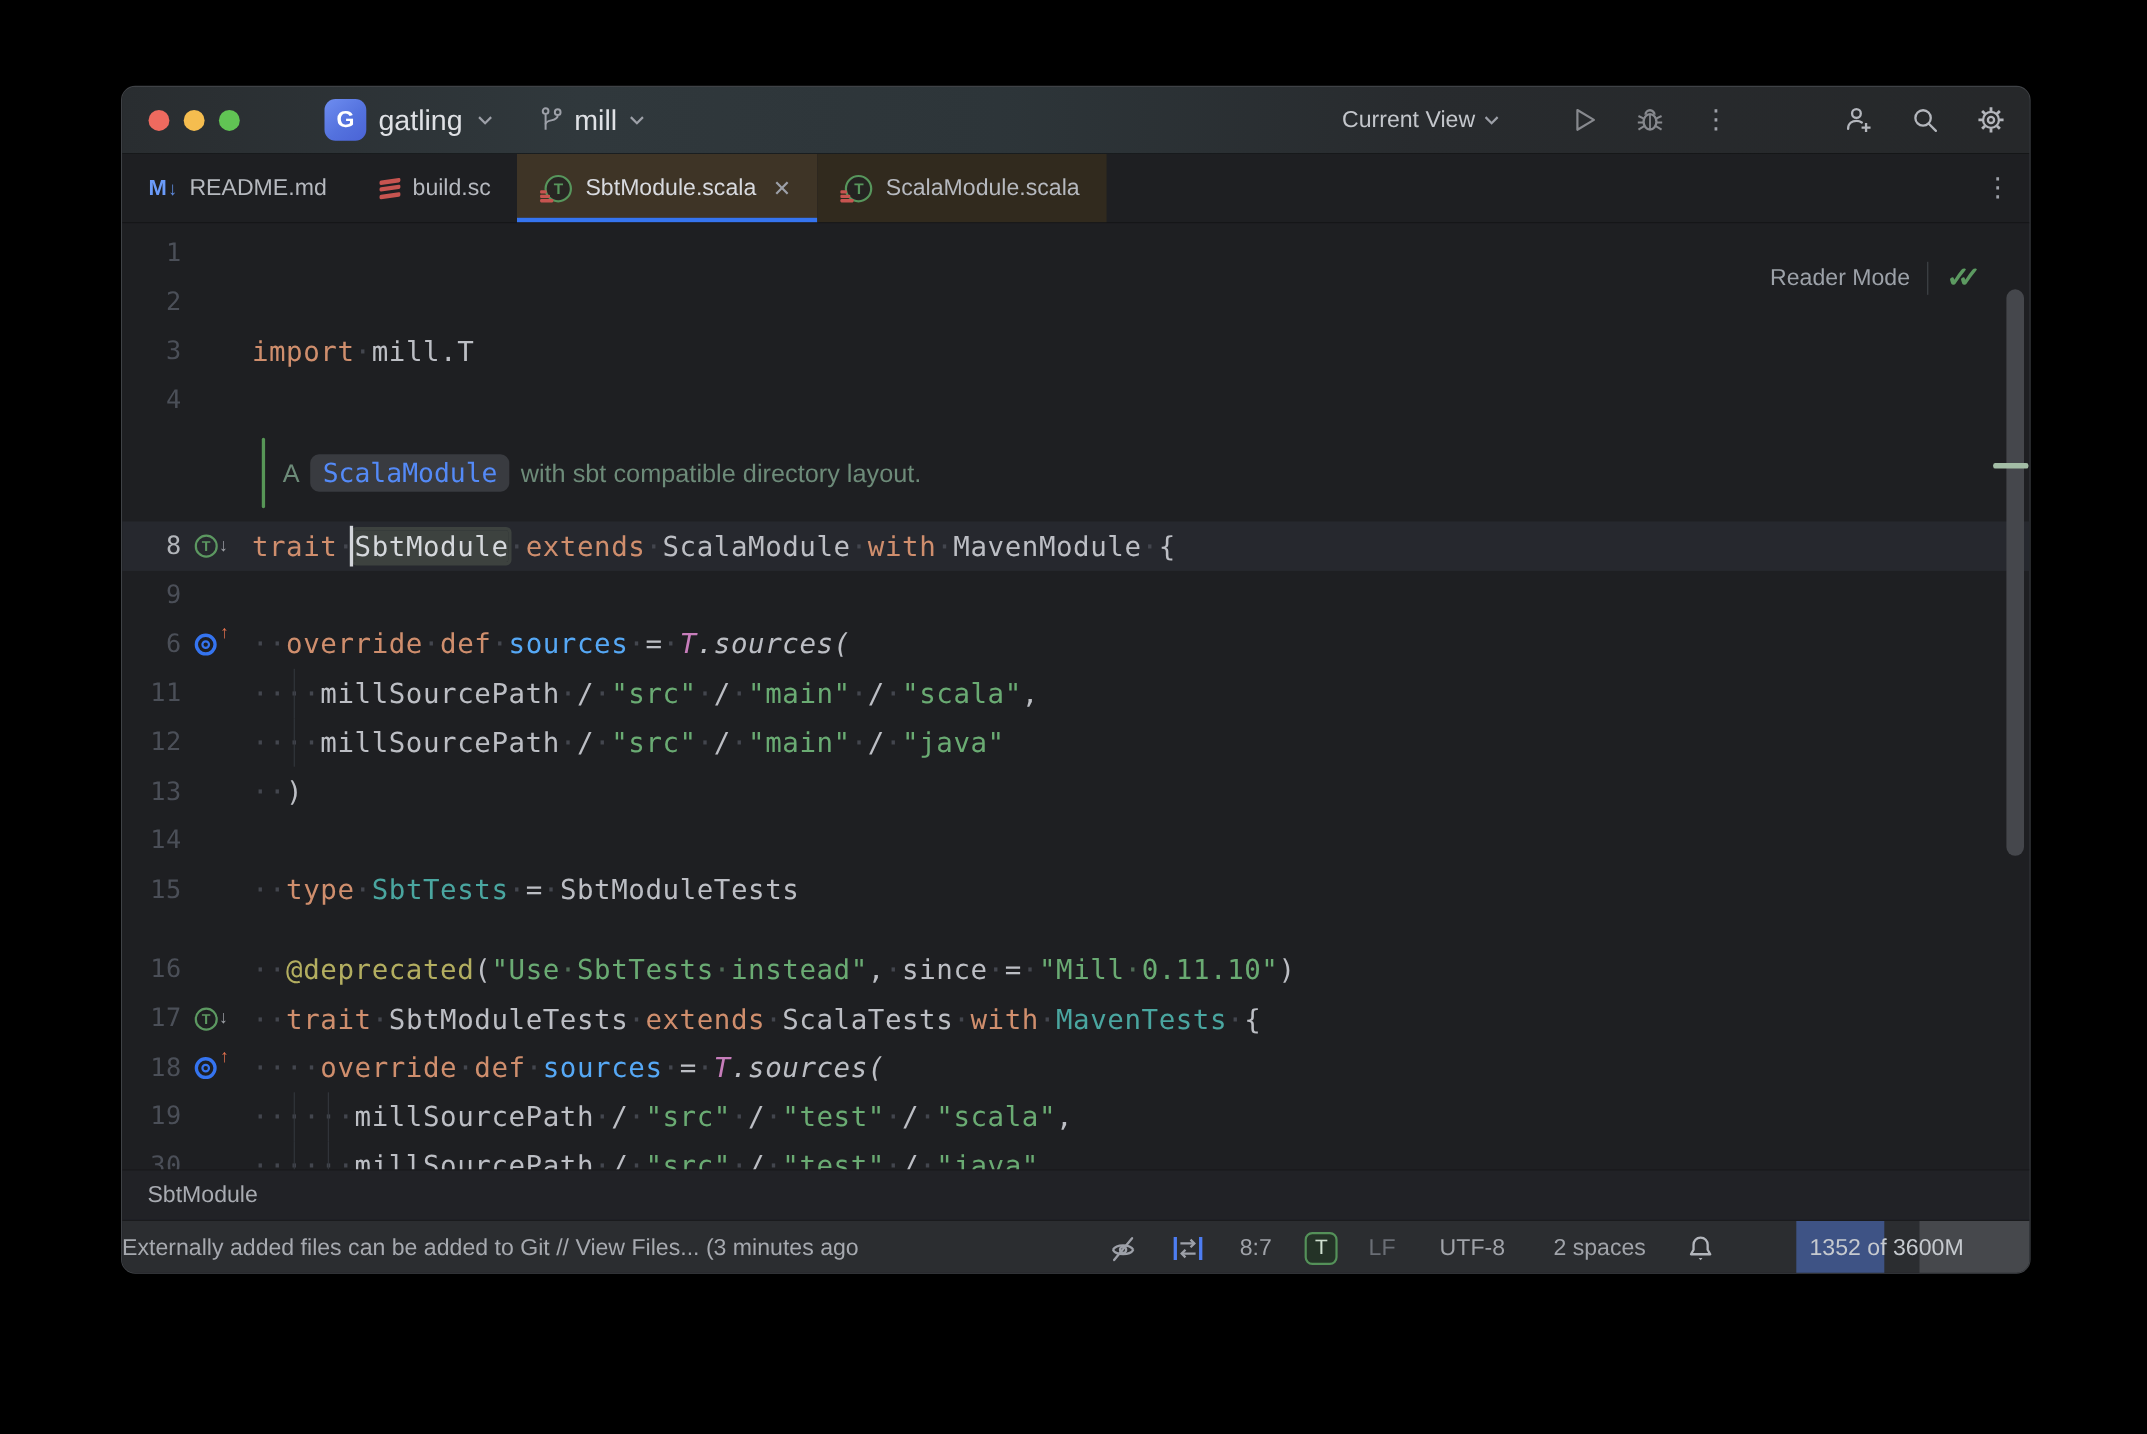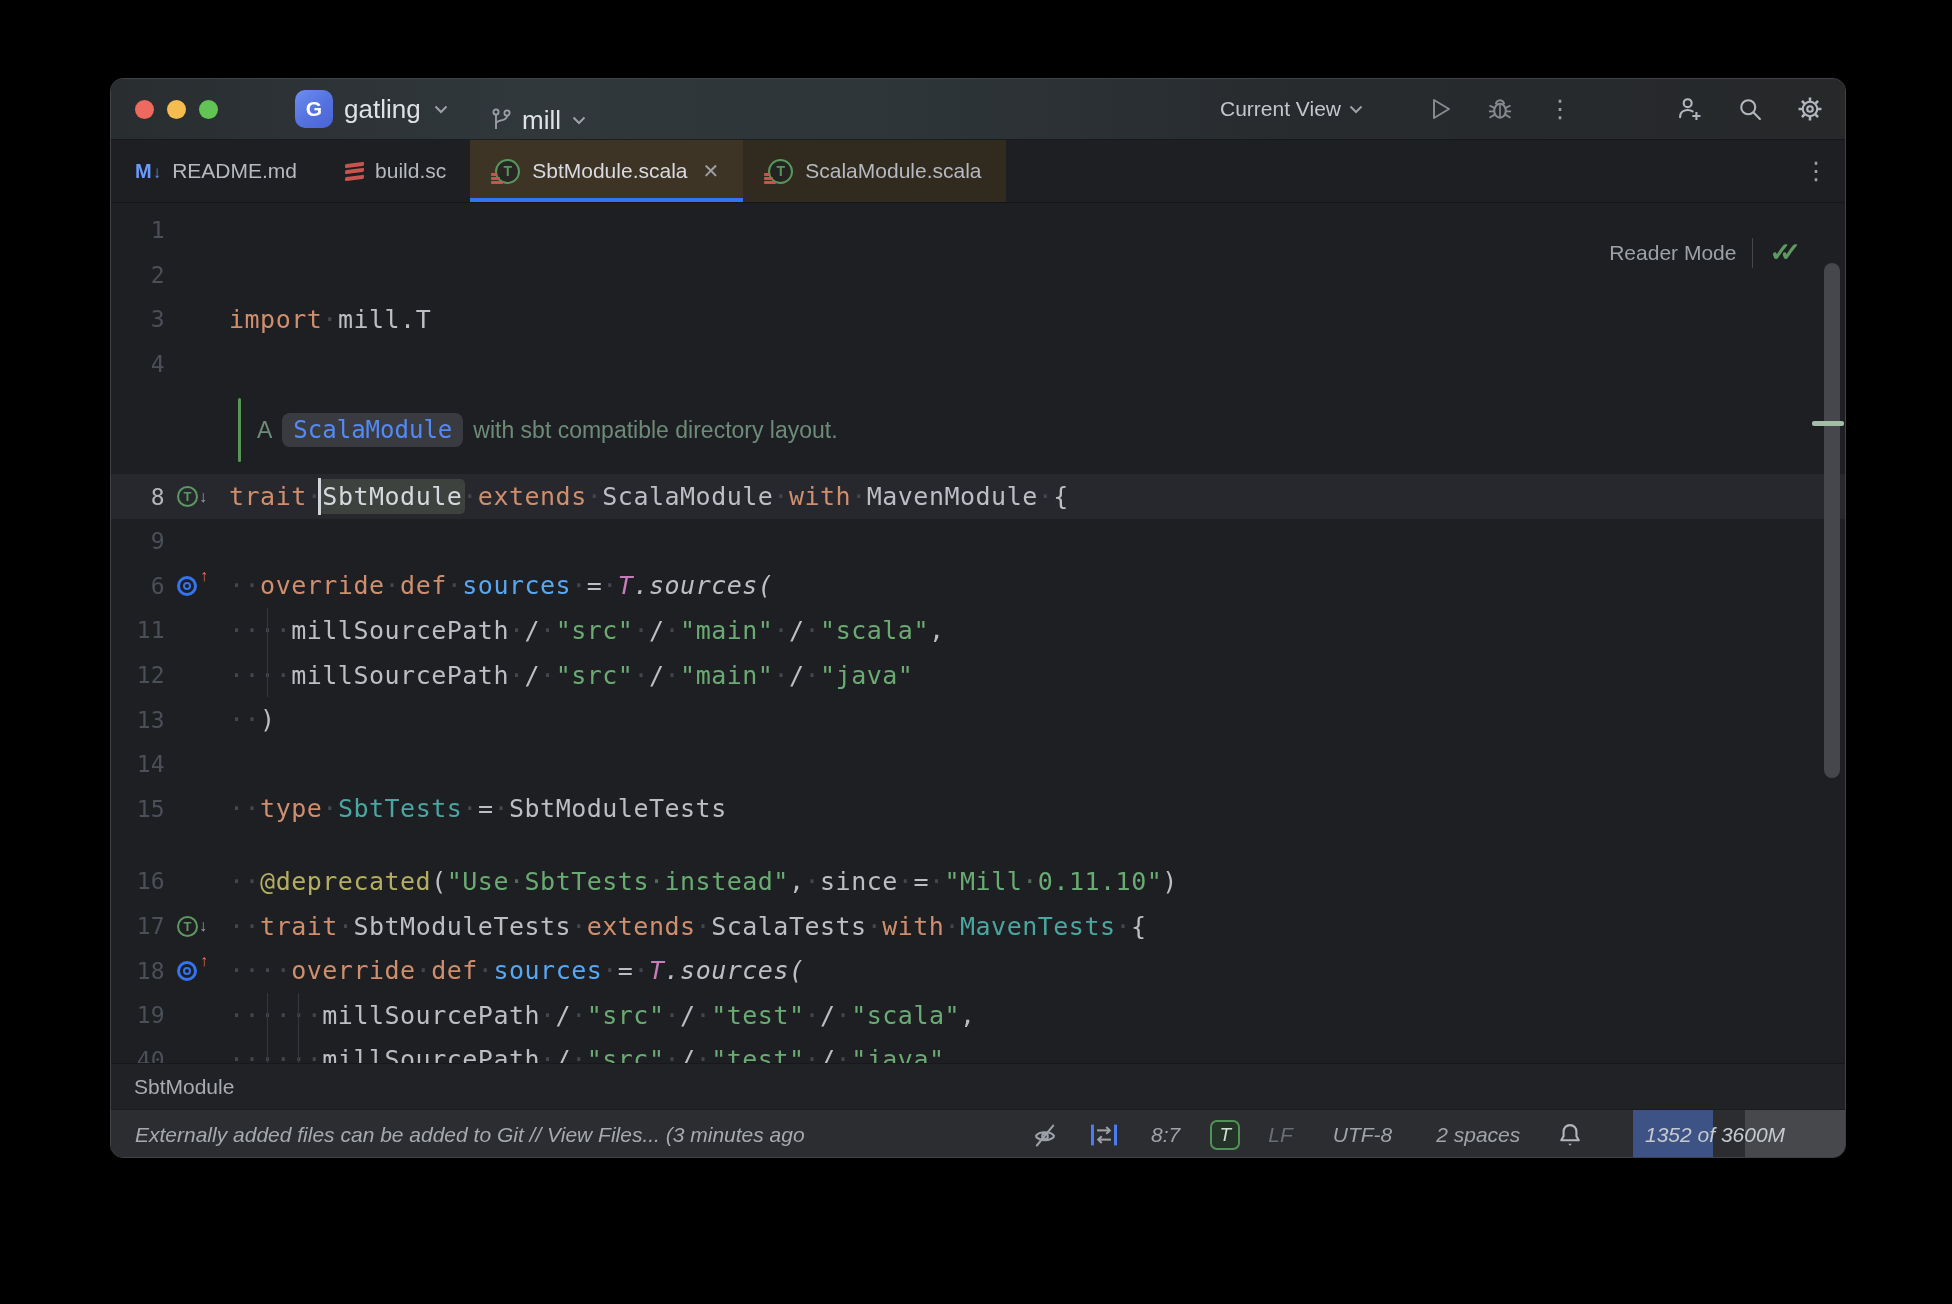--- a/index.html
+++ b/index.html
@@ -13,21 +13,21 @@
     background:linear-gradient(90deg,#292d30 0%,#30383c 24%,#2d3539 46%,#282b2e 68%,#26282a 100%);
     border-bottom:1px solid rgba(0,0,0,.45);display:flex;align-items:center;}
   .lights{position:absolute;left:24px;top:0;height:60px;display:flex;align-items:center;gap:13px;}
   .light{width:19px;height:19px;border-radius:50%;}
   .light.red{background:#ee6a5f;} .light.yellow{background:#f5bd4f;} .light.green{background:#61c454;}
   .proj{position:absolute;left:184px;top:0;height:60px;display:flex;align-items:center;gap:11px;cursor:default;}
   .gchip{width:38px;height:38px;border-radius:10px;background:linear-gradient(140deg,#6e8df0 0%,#5472de 55%,#4a63d6 100%);
     color:#fff;font-weight:bold;font-size:21px;display:flex;align-items:center;justify-content:center;}
   .tb-text{color:#dfe1e5;font-size:26px;}
   .chev{display:inline-block;margin-left:2px;}
-  .branch{position:absolute;left:378px;top:11px;height:60px;display:flex;align-items:center;gap:9px;}
+  .branch{position:absolute;left:378px;top:0;height:60px;display:flex;align-items:center;gap:9px;}
   .tb-right{position:absolute;right:18px;top:0;height:60px;display:flex;align-items:center;}
   .runcfg{display:flex;align-items:center;gap:8px;color:#c3c6cb;font-size:21px;margin-right:34px;}
   .tbicon{width:34px;height:34px;display:flex;align-items:center;justify-content:center;margin-left:26px;}
   .kebab{color:#9da0a8;font-size:24px;line-height:1;}
 
   
   .tabbar{position:relative;height:62px;background:#1e1f22;display:flex;align-items:stretch;border-bottom:1px solid #141517;}
   .tab{display:flex;align-items:center;gap:11px;padding:0 24px;font-size:21px;color:#b6b9bf;position:relative;cursor:default;}
   .tab .label{white-space:nowrap;}
   .tab.active{background:#3e3426;color:#d8dadf;}
@@ -95,21 +95,21 @@
   
   .sb-thumb{position:absolute;right:5px;top:60px;width:16px;height:515px;background:#45474c;border-radius:8px;z-index:4;}
   .sb-mark{position:absolute;right:1px;top:218px;width:32px;height:5px;background:#a3bda6;border-radius:2px;z-index:6;}
 
   
   .breadcrumb{height:45px;background:#212226;border-top:1px solid #17181a;display:flex;align-items:center;
     padding-left:23px;color:#a8abb1;font-size:21px;}
 
   
   .statusbar{position:relative;height:50px;background:#2b2d30;border-top:1px solid #1a1b1d;
-    display:flex;align-items:center;padding-left:24px;color:#a0a3a9;font-size:21px;font-style:italic;}
+    display:flex;align-items:center;color:#a0a3a9;font-size:21px;}
   .status-msg{width:830px;overflow:hidden;white-space:nowrap;margin-right:66px;color:#a6a9af;}
   .sitem{display:flex;align-items:center;white-space:nowrap;}
   .tbadge{width:30px;height:30px;border:2px solid #549159;border-radius:7px;background:#243327;
     color:#cfe0d0;font-size:19px;display:flex;align-items:center;justify-content:center;box-sizing:border-box;}
   .dim{color:#6a6e75;}
   .mem{position:absolute;right:0;top:0;bottom:0;width:212px;}
   .mem-used{position:absolute;left:0;top:0;bottom:0;width:80px;background:#3e5385;}
   .mem-free{position:absolute;right:0;top:0;bottom:0;width:100px;background:#46484c;border-radius:0 0 12px 0;}
   .mem-label{position:absolute;left:12px;top:50%;transform:translateY(-50%);color:#c6cacf;z-index:2;white-space:nowrap;}
   svg.ic{display:block;}
@@ -364,21 +364,21 @@
           <div class="row">
             <span class="guide" style="left: 156.1px;"></span>
             <span class="guide" style="left: 187.2px;"></span>
             <span class="lnum">19</span>
             <span class="gicon"></span>
             <span class="codetext"><span class="c-ws">······</span><span class="c-def">millSourcePath</span><span class="c-ws">·</span><span class="c-def">/</span><span class="c-ws">·</span><span class="c-str">"src"</span><span class="c-ws">·</span><span class="c-def">/</span><span class="c-ws">·</span><span class="c-str">"test"</span><span class="c-ws">·</span><span class="c-def">/</span><span class="c-ws">·</span><span class="c-str">"scala"</span><span class="c-def">,</span></span>
           </div>
           <div class="row">
             <span class="guide" style="left: 156.1px;"></span>
             <span class="guide" style="left: 187.2px;"></span>
-            <span class="lnum">40</span>
+            <span class="lnum">30</span>
             <span class="gicon"></span>
             <span class="codetext"><span class="c-ws">······</span><span class="c-def">millSourcePath</span><span class="c-ws">·</span><span class="c-def">/</span><span class="c-ws">·</span><span class="c-str">"src"</span><span class="c-ws">·</span><span class="c-def">/</span><span class="c-ws">·</span><span class="c-str">"test"</span><span class="c-ws">·</span><span class="c-def">/</span><span class="c-ws">·</span><span class="c-str">"java"</span></span>
           </div>
         </div>
       <div class="reader">
         <span class="lbl">Reader Mode</span>
         <span class="div"></span>
         <span class="ok">✓✓</span>
       </div>
       <div class="sb-mark"></div>

